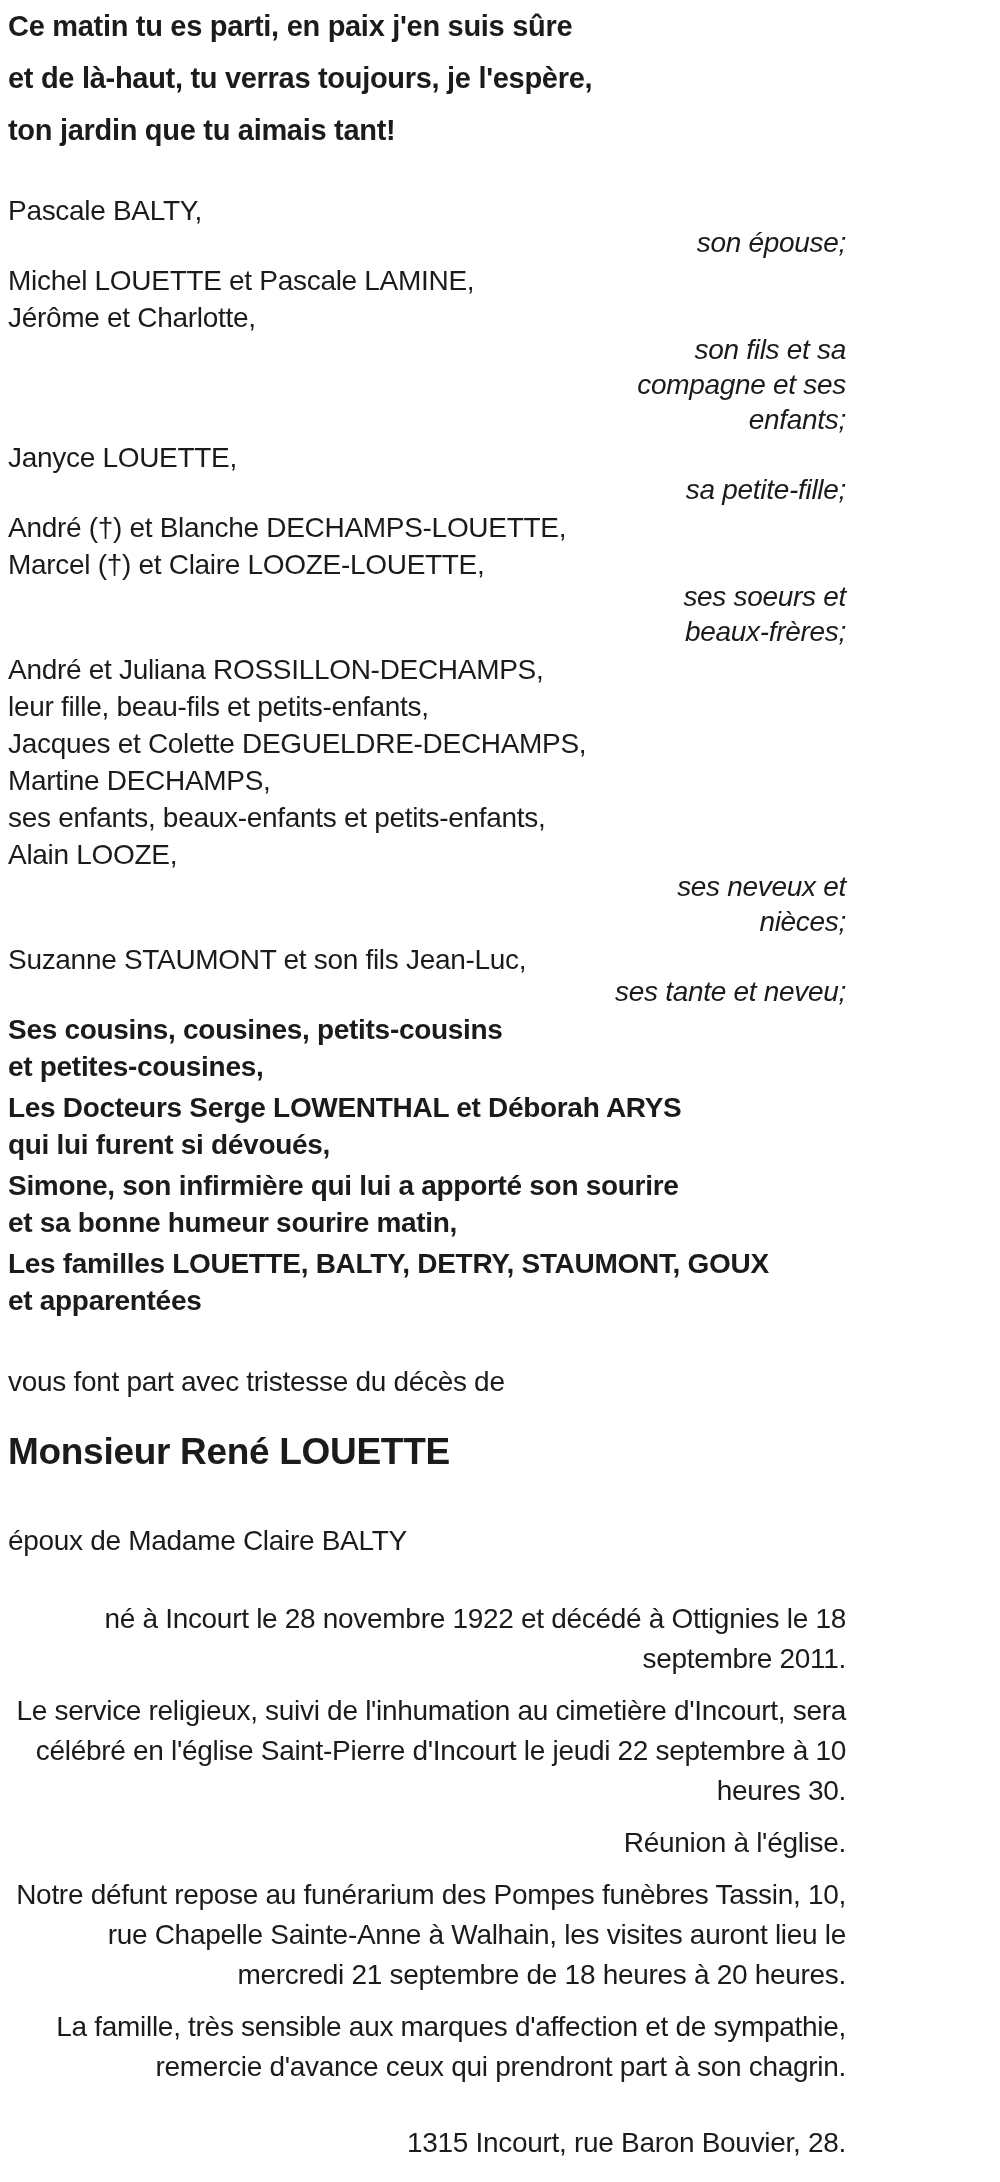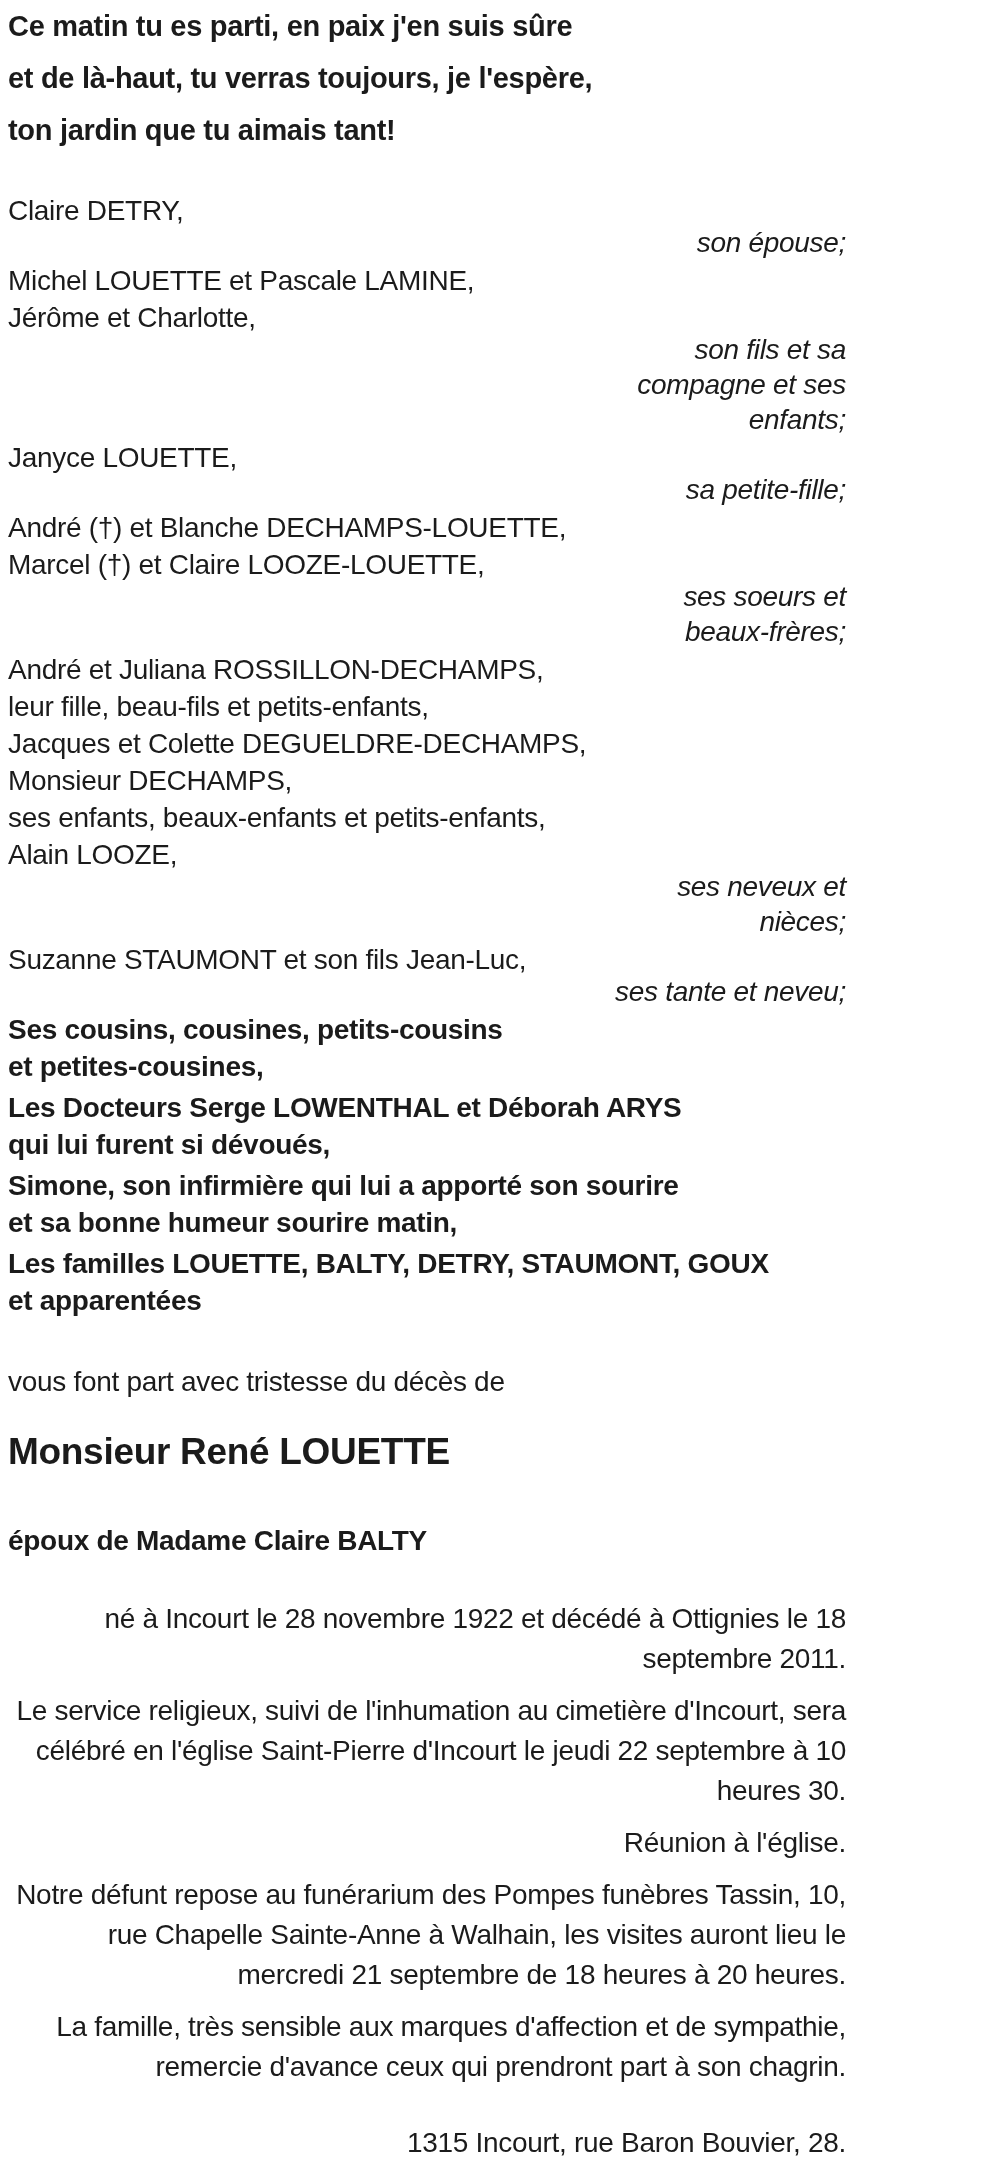--- a/index.html
+++ b/index.html
@@ -48,21 +48,21 @@
   .title {
     font-size: 37px;
     font-weight: 700;
     line-height: 44px;
     margin: 30px 0 0 0;
   }
   .subtitle {
     font-size: 28px;
     line-height: 37px;
     margin: 48px 0 0 0;
-    font-weight: 700;
+    font-weight: 400;
   }
   
   .details { margin-top: 40px; text-align: right; }
   .details p {
     font-size: 28px;
     line-height: 40px;
     margin: 0 0 12px 0;
     max-width: 945px;
   }
   .details p.address { margin-top: 36px; margin-bottom: 0; }
@@ -75,21 +75,21 @@
   <div class="poem">
     <div>Ce matin tu es parti, en paix j'en suis sûre</div>
     <div>et de là-haut, tu verras toujours, je l'espère,</div>
     <div>ton jardin que tu aimais tant!</div>
   </div>
 
   <div class="family">
 
     <div class="entry">
       <div class="names">
-        <div>Claire DETRY,</div>
+        <div>Pascale BALTY,</div>
       </div>
       <div class="relation">
         <div>son épouse;</div>
       </div>
     </div>
 
     <div class="entry">
       <div class="names">
         <div>Michel LOUETTE et Pascale LAMINE,</div>
         <div>Jérôme et Charlotte,</div>
@@ -119,21 +119,21 @@
         <div>ses soeurs et</div>
         <div>beaux-frères;</div>
       </div>
     </div>
 
     <div class="entry">
       <div class="names">
         <div>André et Juliana ROSSILLON-DECHAMPS,</div>
         <div>leur fille, beau-fils et petits-enfants,</div>
         <div>Jacques et Colette DEGUELDRE-DECHAMPS,</div>
-        <div>Monsieur DECHAMPS,</div>
+        <div>Martine DECHAMPS,</div>
         <div>ses enfants, beaux-enfants et petits-enfants,</div>
         <div>Alain LOOZE,</div>
       </div>
       <div class="relation">
         <div>ses neveux et</div>
         <div>nièces;</div>
       </div>
     </div>
 
     <div class="entry">

